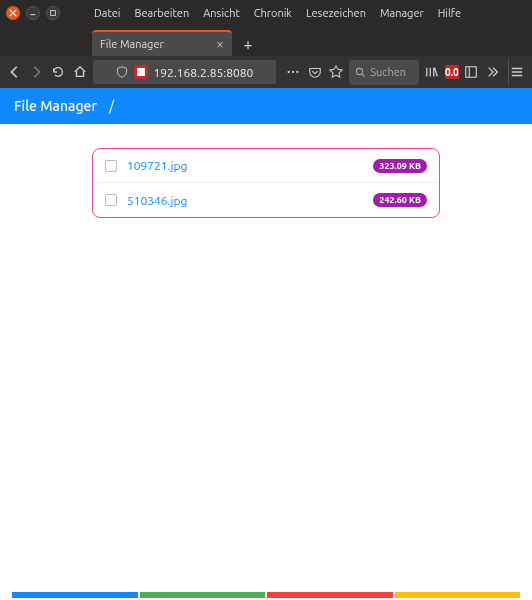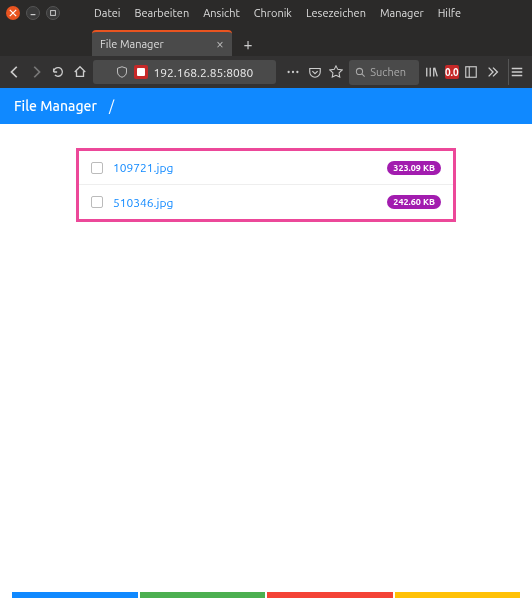--- a/index.html
+++ b/index.html
@@ -51,21 +51,21 @@
   .hamburger svg{width:14px;height:14px;color:#ccc;}
   
   .page-header {
     height: 36px; background:#1089ff; color:#fff; display:flex; align-items:center;
     padding: 0 14px; font-size:14px; font-weight:500; gap:12px;
   }
   .page-header .slash { font-weight:400; }
   
   .content { padding: 24px 38px 0 38px; background:#fff; height: calc(600px - 26px - 30px - 32px - 36px - 8px); overflow:auto;}
   .file-card {
-    margin: 0 38px; border:3px solid #ec4899; border-radius:0; overflow:hidden;
+    margin: 0 54px; border:1px solid #ec4899; border-radius:8px; overflow:hidden;
   }
   .file-row {
     height: 34px; display:flex; align-items:center; padding: 0 12px; font-size:12px;
     border-bottom:1px solid #eee;
   }
   .file-row:last-child{border-bottom:none;}
   .chk {
     width:12px; height:12px; border:1px solid #bbb; border-radius:2px; margin-right:10px;
   }
   .fname { color:#1089ff; }

